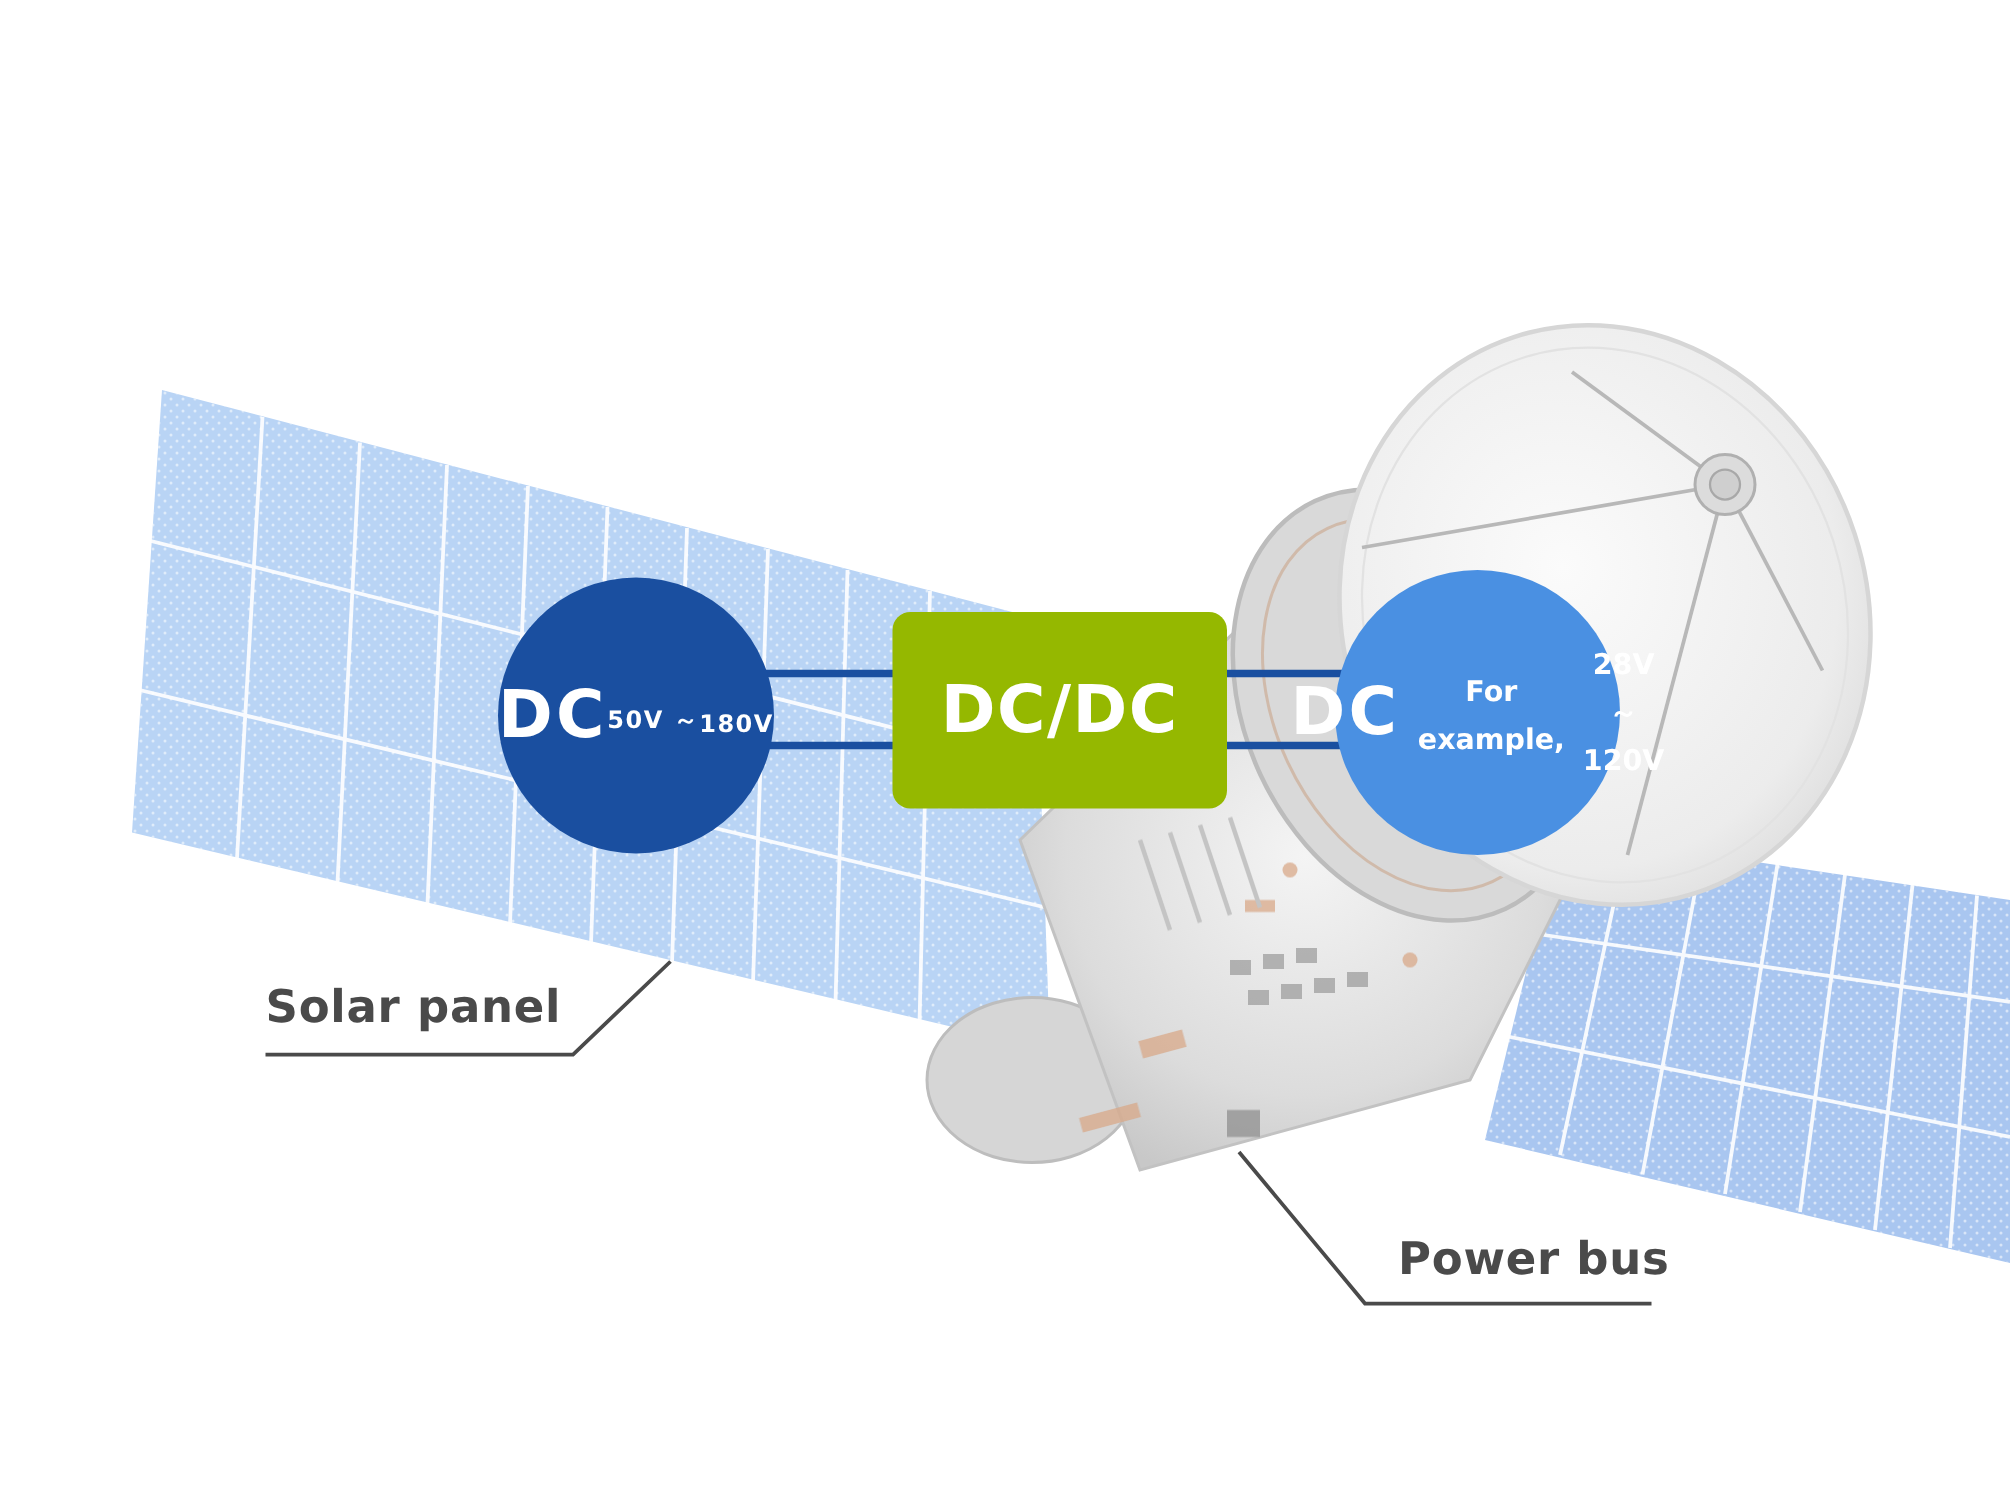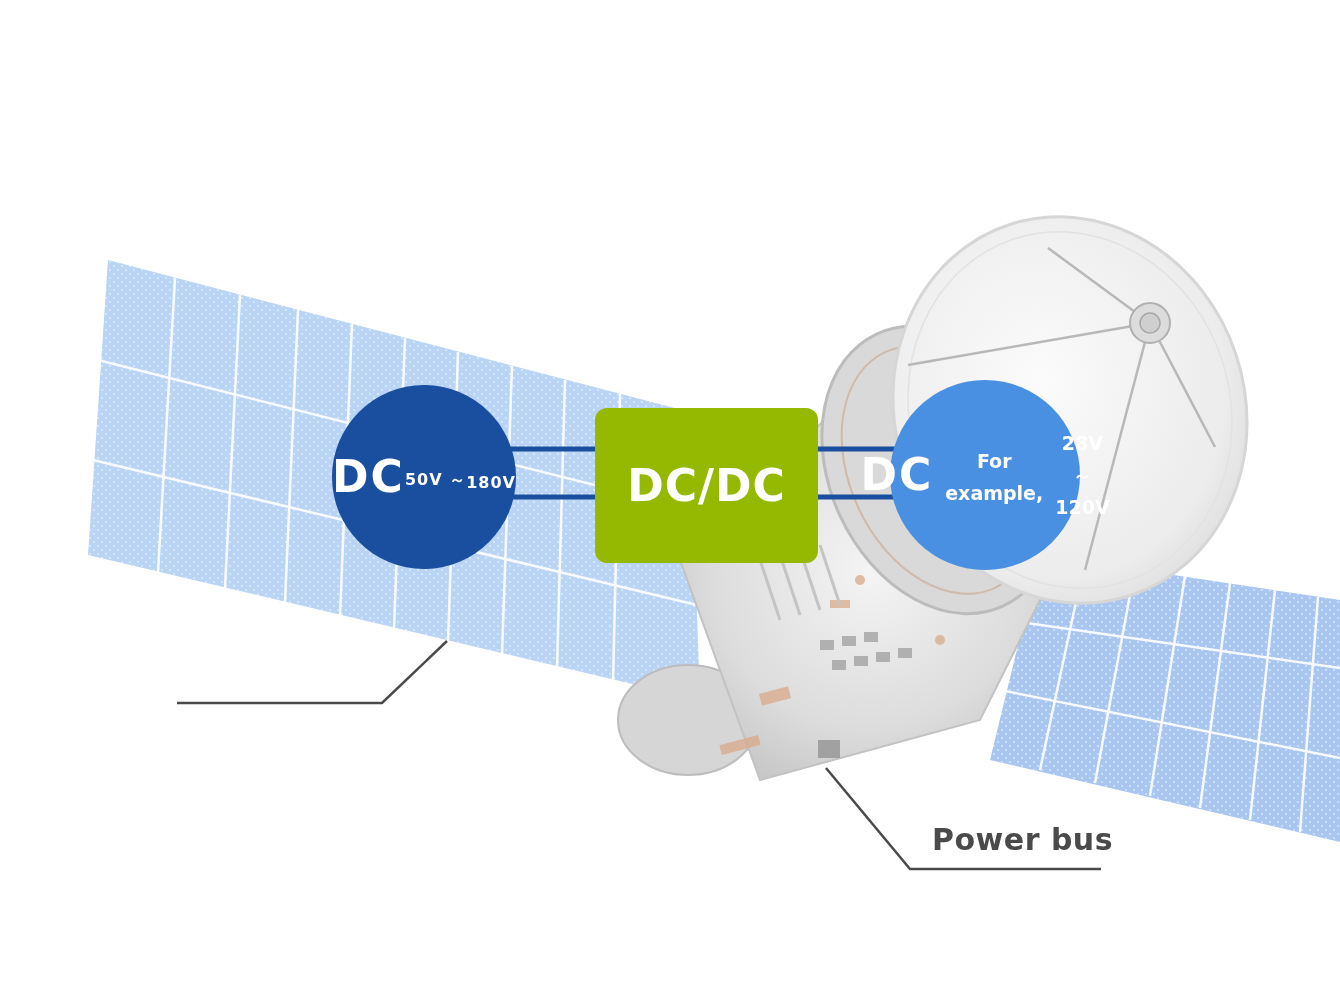--- a/index.html
+++ b/index.html
@@ -8,21 +8,21 @@
   .stage { position: absolute; left: 0; top: 0; width: 1340px; height: 1000px; }
   svg.art { position: absolute; left: 0; top: 0; }
   .node-circle { position: absolute; border-radius: 50%; color: #fff;
                  display: flex; align-items: center; justify-content: center;
                  text-align: center; box-sizing: border-box; }
   .node-left { left: 332px; top: 385px; width: 184px; height: 184px; }
   .node-right { left: 890px; top: 380px; width: 190px; height: 190px; }
   .node-title { font-weight: bold; font-size: 44px; line-height: 1; letter-spacing: 2px; }
   .node-sub { font-weight: bold; font-size: 16px; line-height: 34px; margin-top: 6px; letter-spacing: 1px; }
   .node-right .node-sub { font-size: 19px; line-height: 32px; margin-top: 4px; letter-spacing: 0; margin-left: 12px; }
-  .converter { position: absolute; left: 595px; top: 408px; width: 223px; height: 155px;
+  .converter { position: absolute; left: 595px; top: 408px; width: 223px; height: 131px;
                border-radius: 12px; color: #fff; display: flex; align-items: center; justify-content: center;
                font-weight: bold; font-size: 44px; letter-spacing: 1px; }
   .callout { position: absolute; font-weight: bold; color: #4a4a4a; font-size: 30px; letter-spacing: 0.5px; }
   .callout-solar { left: 177px; top: 654px; }
   .callout-bus { left: 932px; top: 822px; text-align: right; }
 </style>
 </head>
 <body>
 
 <div class="stage">
@@ -140,15 +140,16 @@
   <div class="converter" style="background:#95b800;">
     <span>DC/DC</span>
   </div>
 
   <div class="node-circle node-right" style="background:#4a90e2;">
     <div class="node-title">DC</div>
     <div class="node-sub">For example,</div>
     <div class="node-sub" style="margin-top:0">28V ～ 120V</div>
   </div>
 
+  <div class="callout callout-solar">Solar panel</div>
   <div class="callout callout-bus">Power bus</div>
 
 </div>
 
 </body></html>

